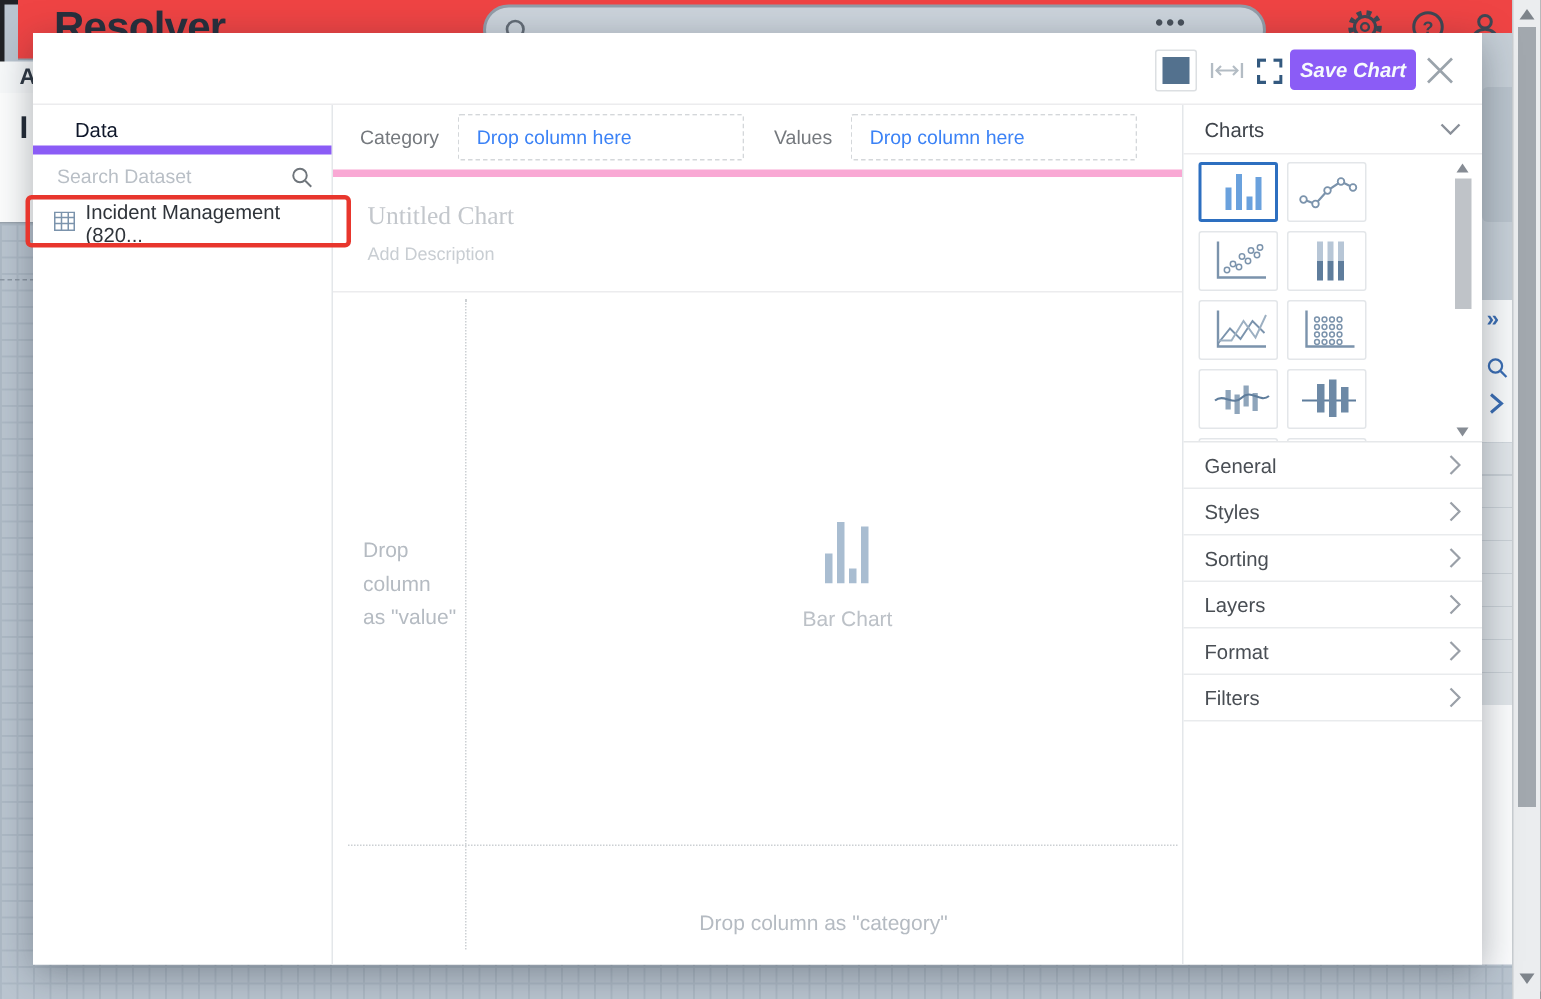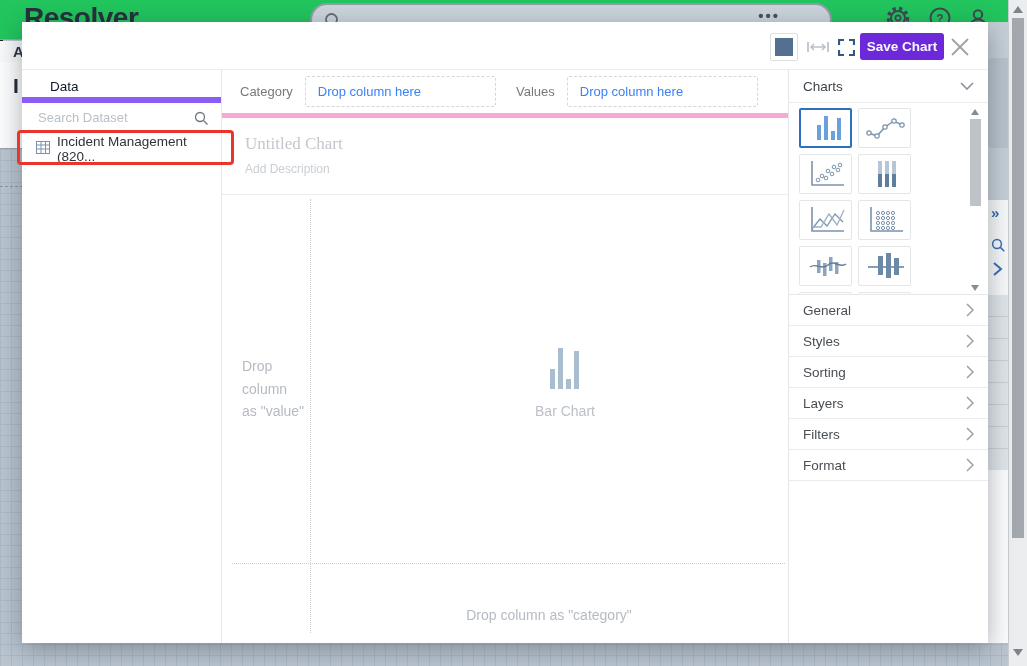--- a/index.html
+++ b/index.html
@@ -4,21 +4,21 @@
 <style>
   * { margin:0; padding:0; box-sizing:border-box; }
   html,body { background:#e8e8e8; }
   .frame {
     position:relative; width:1027px; height:666px; overflow:hidden;
     background:#bac5d0;
     font-family:"Liberation Sans", sans-serif;
     box-shadow: inset 0 0 0 3px #202226, inset 0 -5px 0 0 #202226;
   }
   
-  .bg-header { position:absolute; left:0; top:0; width:1008px; height:40px; background:#22c55e; border-bottom:1px solid #9aa3ad; }
+  .bg-header { position:absolute; left:12px; top:0; width:1008px; height:40px; background:#ef4444; border-bottom:1px solid #9aa3ad; }
   .bg-logo { position:absolute; left:24px; top:2px; font-size:28px; font-weight:800; letter-spacing:-0.5px; color:#28303d; }
   .bg-search-pill { position:absolute; left:310px; top:3px; width:522px; height:34px; border:2px solid #939ea9; border-radius:18px; background:#ccd4dc; }
   .bg-pill-glass { position:absolute; left:12px; top:7px; }
   .bg-pill-dots { position:absolute; right:50px; top:2px; font-size:15px; letter-spacing:2px; color:#4a525c; font-weight:700; }
   .bg-hicon { position:absolute; top:6px; }
   .bg-nav { position:absolute; left:0; top:41px; width:1008px; height:21px; background:#f7f9fa; }
   .bg-nav-frag { position:absolute; left:13px; top:2px; font-size:15px; font-weight:700; color:#2e3742; }
   .bg-content { position:absolute; left:0; top:62px; width:1008px; height:86px; background:#fcfdfd; }
   .bg-title-frag { position:absolute; left:13px; top:12px; font-size:21px; font-weight:700; color:#232b36; }
   .bg-canvas {
@@ -38,21 +38,21 @@
   .bg-strip-d { position:absolute; left:988px; top:470px; width:20px; height:173px; background:#fbfcfd; }
   .page-scrollbar { position:absolute; left:1008px; top:0; width:19px; height:666px; background:#ebedef; border-left:1px solid #c9ced2; }
   .ps-up { position:absolute; left:4px; top:6px; width:0; height:0; border-left:5px solid transparent; border-right:5px solid transparent; border-bottom:7px solid #7e848b; }
   .ps-thumb { position:absolute; left:3px; top:18px; width:12px; height:520px; background:#a2a8ae; }
   .ps-down { position:absolute; left:4px; bottom:10px; width:0; height:0; border-left:5px solid transparent; border-right:5px solid transparent; border-top:7px solid #7e848b; }
   
   .modal { position:absolute; left:22px; top:22px; width:966px; height:621px; background:#fff; box-shadow:0 6px 24px rgba(20,30,40,.35); }
   .m-header { position:absolute; left:0; top:0; right:0; height:48px; border-bottom:1px solid #ececee; }
   .icon-btn { position:absolute; top:11px; width:28px; height:28px; border:1px solid #dcdfe2; border-radius:2px; background:#fff; display:flex; align-items:center; justify-content:center; }
   .swatch-inner { width:18px; height:18px; background:#53718e; }
-  .save-btn { position:absolute; left:838px; top:11px; width:84px; height:27px; background:#6d28d9; border:none; border-radius:3px; color:#f6fafd; font-size:13.5px; font-weight:700; font-family:"Liberation Sans", sans-serif; }
+  .save-btn { position:absolute; left:838px; top:11px; width:84px; height:27px; background:#8b5cf6; border:none; border-radius:3px; color:#f6fafd; font-size:13.5px; font-weight:700; font-family:"Liberation Sans", sans-serif;font-style:italic; }
   .close-x { position:absolute; left:926px; top:13px; width:24px; height:24px; display:flex; align-items:center; justify-content:center; }
   
   .m-left { position:absolute; left:0; top:48px; bottom:0; width:200px; background:#fff; border-right:1px solid #e4e7ea; }
   .data-title { height:33px; line-height:33px; padding-left:28px; font-size:13.5px; color:#0f172a; border-bottom:6px solid #8b5cf6; }
   .search-row { position:relative; height:30px; border-bottom:1px solid #ececee; }
   .search-row input { width:160px; height:28px; border:none; outline:none; padding-left:16px; font-size:13px; font-family:"Liberation Sans", sans-serif; color:#444; background:transparent; }
   .search-row input::placeholder { color:#b9bfc6; }
   .search-ico { position:absolute; right:12px; top:8px; }
   .dataset-row { height:31px; display:flex; align-items:center; gap:7px; padding-left:14px; font-size:13.5px; color:#2f343a; }
   .red-annotation { position:absolute; left:-5px; top:108px; width:217px; height:35px; border:3px solid #e8362d; border-radius:4px; z-index:6; pointer-events:none; }
@@ -416,27 +416,27 @@
             <polyline points="1,1 7,7 1,13" fill="none" stroke="#9aa0a8" stroke-width="1.5"></polyline>
           </svg>
       </div>
       <div class="acc-row">
         <span>Layers</span>
         <svg width="8" height="14" viewBox="0 0 8 14">
             <polyline points="1,1 7,7 1,13" fill="none" stroke="#9aa0a8" stroke-width="1.5"></polyline>
           </svg>
       </div>
       <div class="acc-row">
+        <span>Format</span>
+        <svg width="8" height="14" viewBox="0 0 8 14">
+            <polyline points="1,1 7,7 1,13" fill="none" stroke="#9aa0a8" stroke-width="1.5"></polyline>
+          </svg>
+      </div>
+      <div class="acc-row">
         <span>Filters</span>
         <svg width="8" height="14" viewBox="0 0 8 14">
             <polyline points="1,1 7,7 1,13" fill="none" stroke="#9aa0a8" stroke-width="1.5"></polyline>
           </svg>
       </div>
-      <div class="acc-row">
-        <span>Format</span>
-        <svg width="8" height="14" viewBox="0 0 8 14">
-            <polyline points="1,1 7,7 1,13" fill="none" stroke="#9aa0a8" stroke-width="1.5"></polyline>
-          </svg>
-      </div>
     </div>
 
   </div>
 </div>
 
 </body></html>

